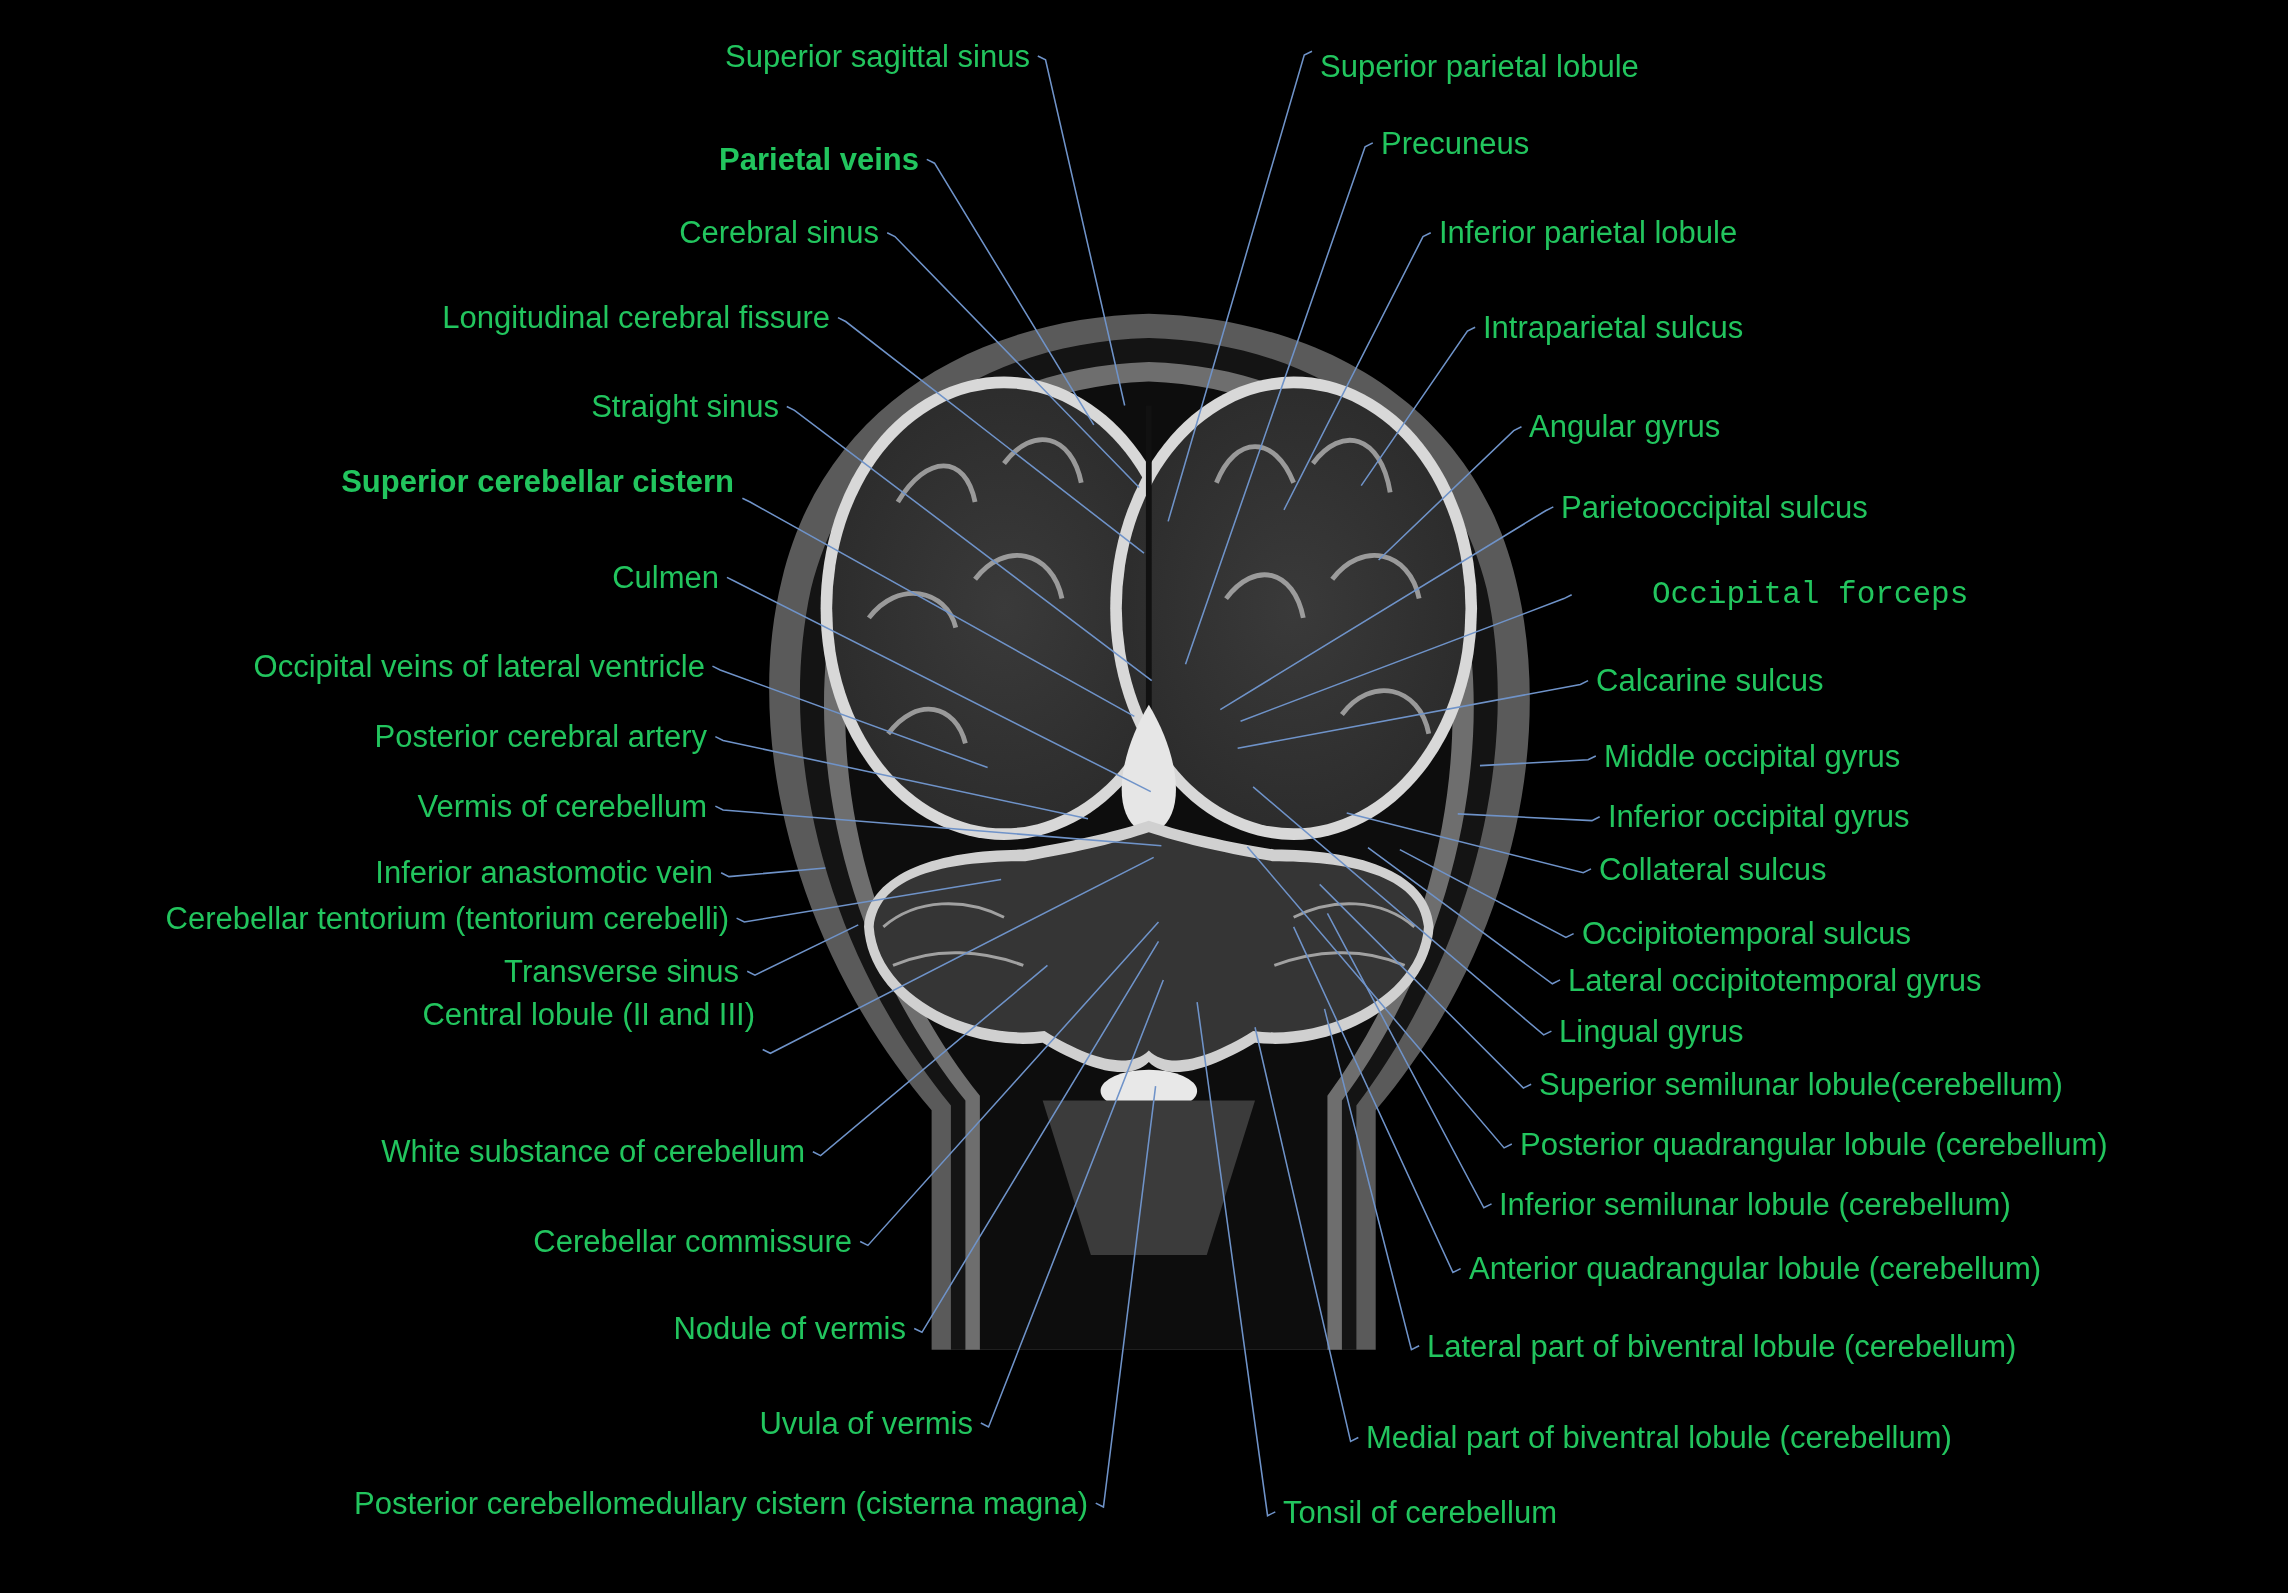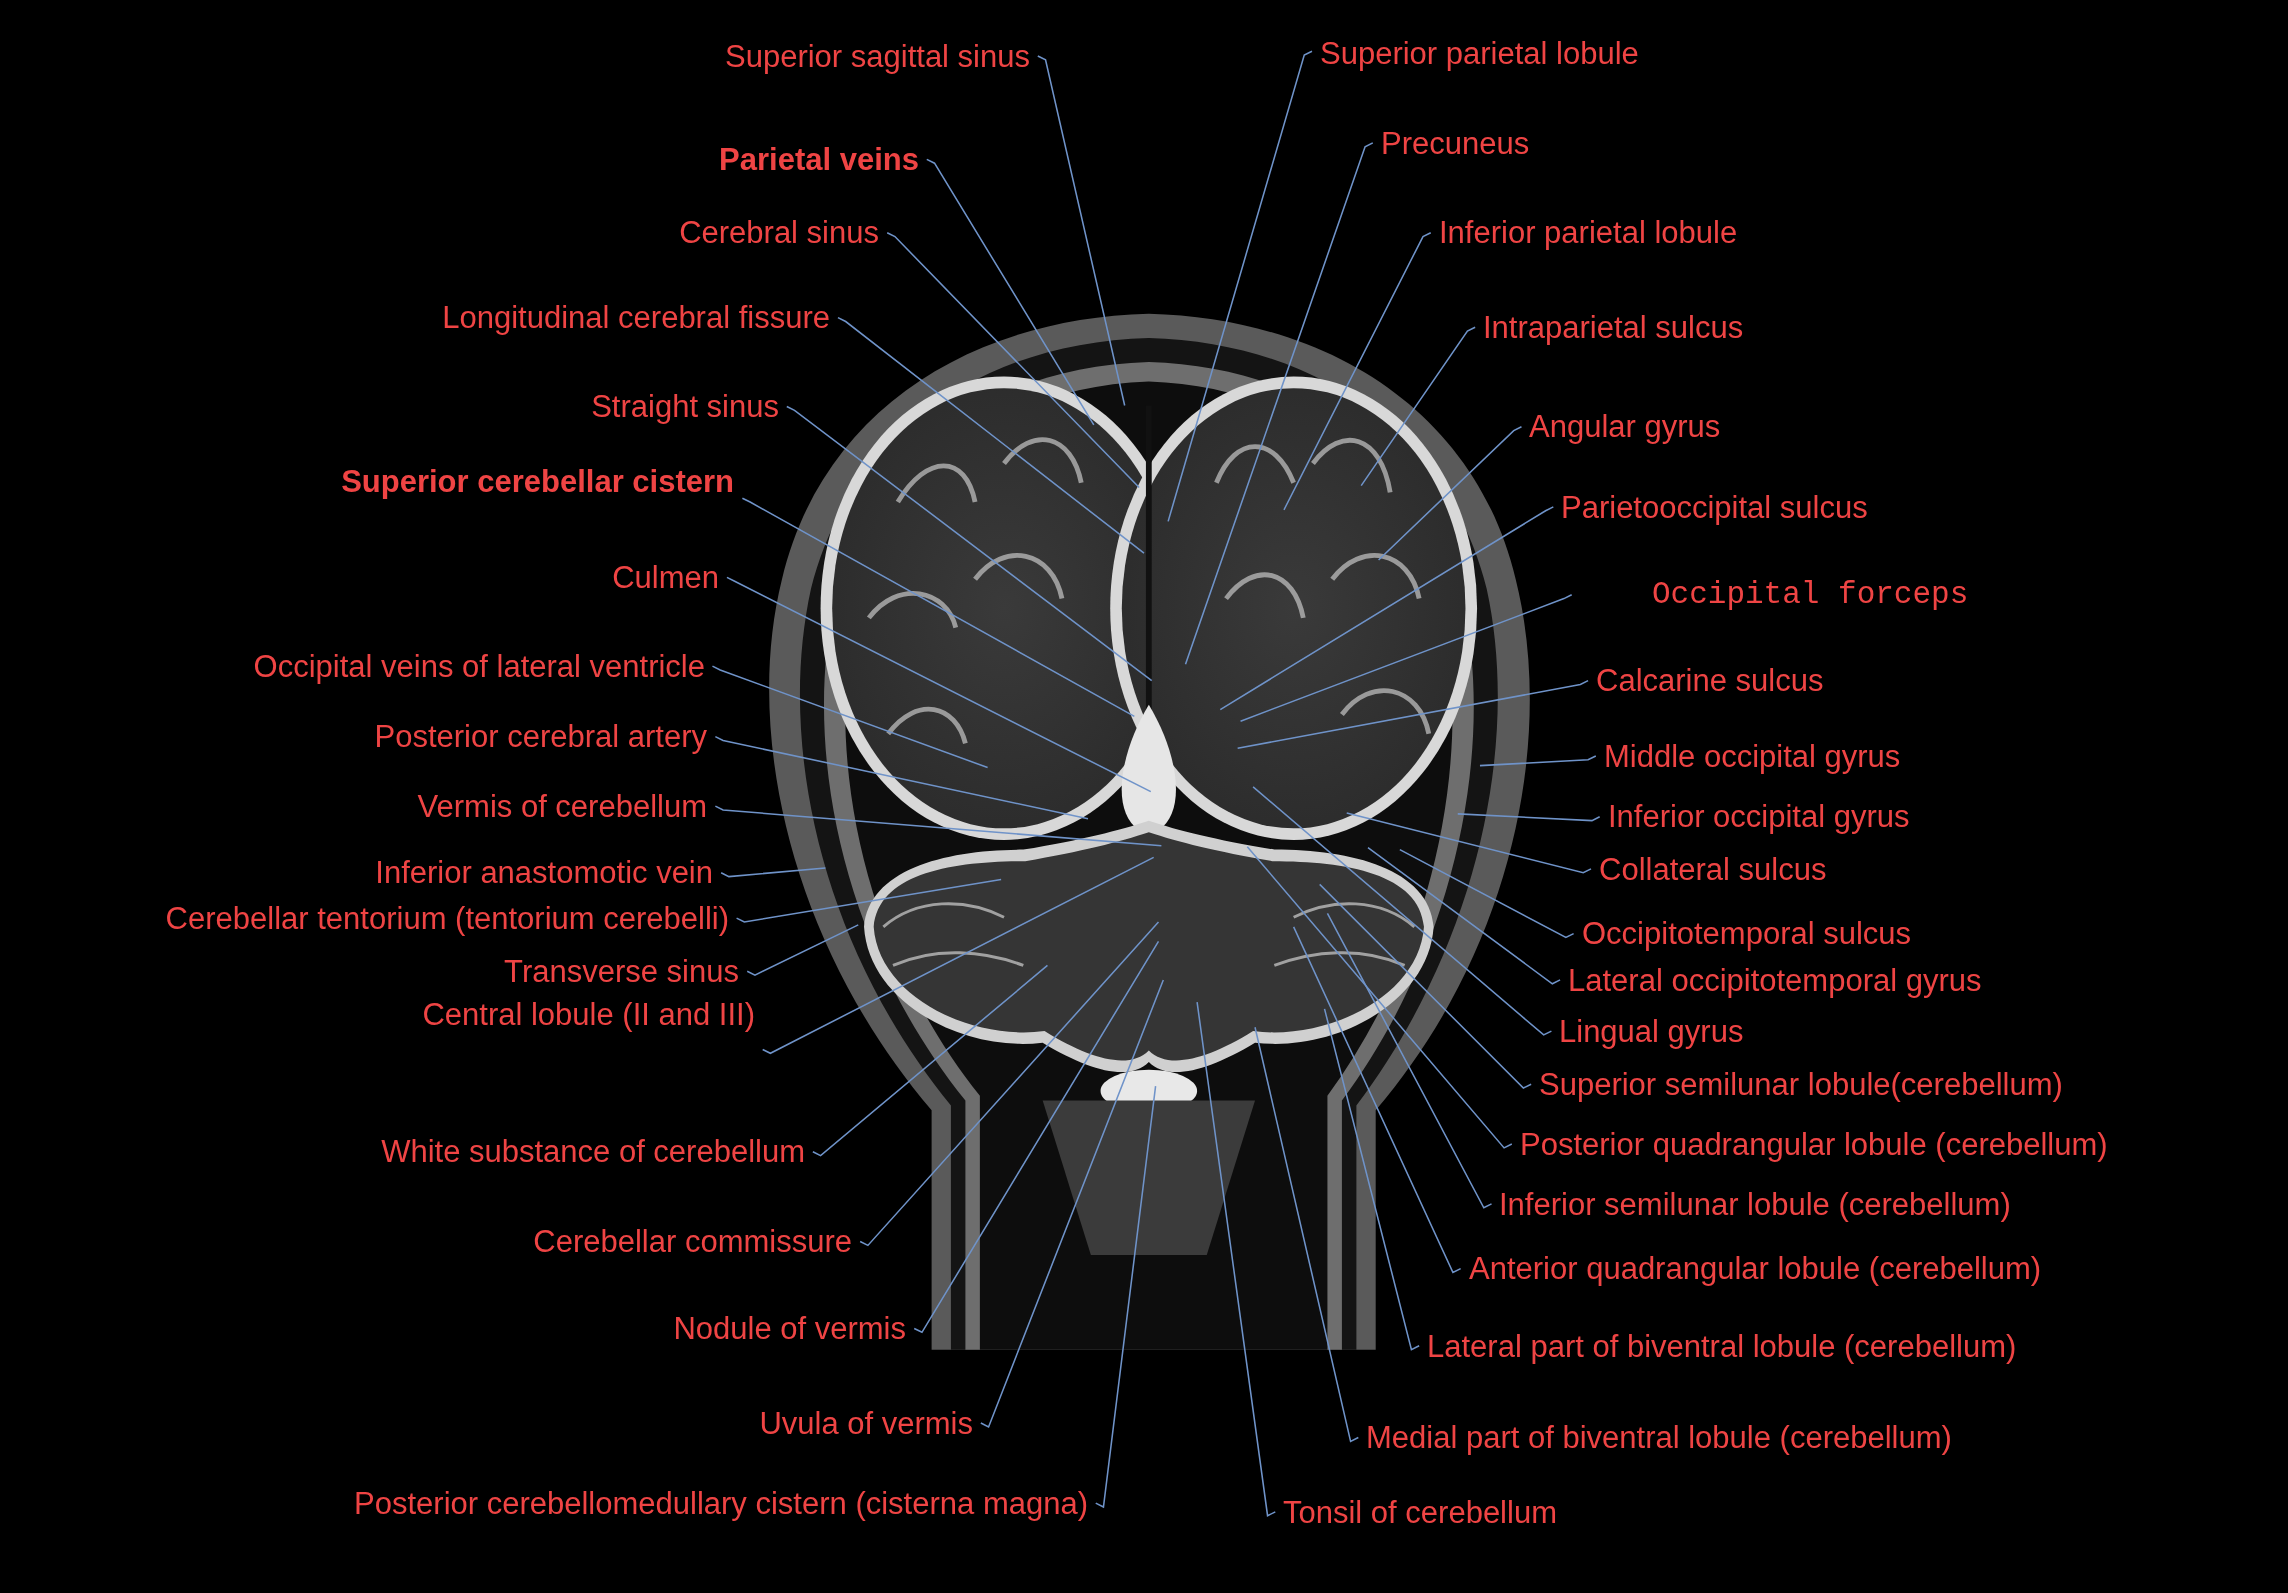--- a/index.html
+++ b/index.html
@@ -1,18 +1,18 @@
 <!DOCTYPE html>
 <html><head>
 <meta charset="utf-8">
 <style>
   html,body{margin:0;padding:0;background:#000;}
   body{width:2288px;height:1593px;overflow:hidden;position:relative;font-family:"Liberation Sans",sans-serif;}
   #stage{position:absolute;left:0;top:0;width:2288px;height:1593px;}
-  .lbl{position:absolute;color:#ef4444;font-size:31px;line-height:35px;white-space:nowrap;font-family:"Liberation Sans",sans-serif;}
+  .lbl{position:absolute;color:#22c55e;font-size:31px;line-height:35px;white-space:nowrap;font-family:"Liberation Sans",sans-serif;}
   .lbl.left{text-align:right;}
   svg{position:absolute;left:0;top:0;}
 </style>
 </head>
 <body>
 
 <div id="stage">
   <svg id="brain" width="2288" height="1593" viewBox="0 0 2370 1650">
     <defs>
       <radialGradient id="scalp" cx="50%" cy="45%" r="55%">
@@ -121,21 +121,21 @@
       <div class="lbl left" style="top: 789px; right: 1581px;">Vermis of cerebellum</div>
       <div class="lbl left" style="top: 855px; right: 1575px;">Inferior anastomotic vein</div>
       <div class="lbl left" style="top: 901px; right: 1559px;">Cerebellar tentorium (tentorium cerebelli)</div>
       <div class="lbl left" style="top: 954px; right: 1549px;">Transverse sinus</div>
       <div class="lbl left" style="top: 997px; right: 1533px;">Central lobule (II and III)</div>
       <div class="lbl left" style="top: 1134px; right: 1483px;">White substance of cerebellum</div>
       <div class="lbl left" style="top: 1224px; right: 1436px;">Cerebellar commissure</div>
       <div class="lbl left" style="top: 1311px; right: 1382px;">Nodule of vermis</div>
       <div class="lbl left" style="top: 1406px; right: 1315px;">Uvula of vermis</div>
       <div class="lbl left" style="top: 1486px; right: 1200px;">Posterior cerebellomedullary cistern (cisterna magna)</div>
-      <div class="lbl right" style="top: 36px; left: 1320px;">Superior parietal lobule</div>
+      <div class="lbl right" style="top: 49px; left: 1320px;">Superior parietal lobule</div>
       <div class="lbl right" style="top: 126px; left: 1381px;">Precuneus</div>
       <div class="lbl right" style="top: 215px; left: 1439px;">Inferior parietal lobule</div>
       <div class="lbl right" style="top: 310px; left: 1483px;">Intraparietal sulcus</div>
       <div class="lbl right" style="top: 409px; left: 1529px;">Angular gyrus</div>
       <div class="lbl right" style="top: 490px; left: 1561px;">Parietooccipital sulcus</div>
       <div class="lbl right" style="top: 577px; left: 1652px; font-family: Liberation Mono, monospace;">Occipital forceps</div>
       <div class="lbl right" style="top: 663px; left: 1596px;">Calcarine sulcus</div>
       <div class="lbl right" style="top: 739px; left: 1604px;">Middle occipital gyrus</div>
       <div class="lbl right" style="top: 799px; left: 1608px;">Inferior occipital gyrus</div>
       <div class="lbl right" style="top: 852px; left: 1599px;">Collateral sulcus</div>

